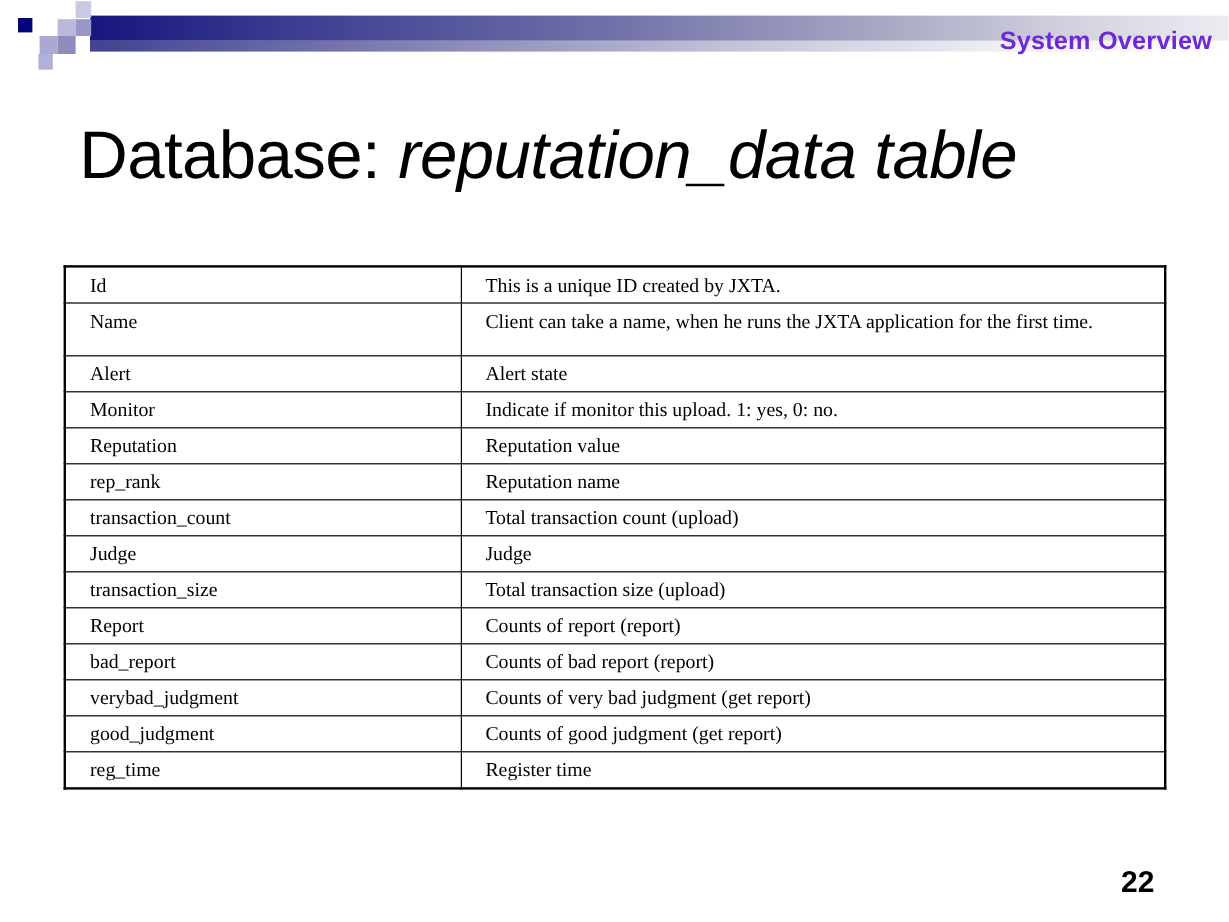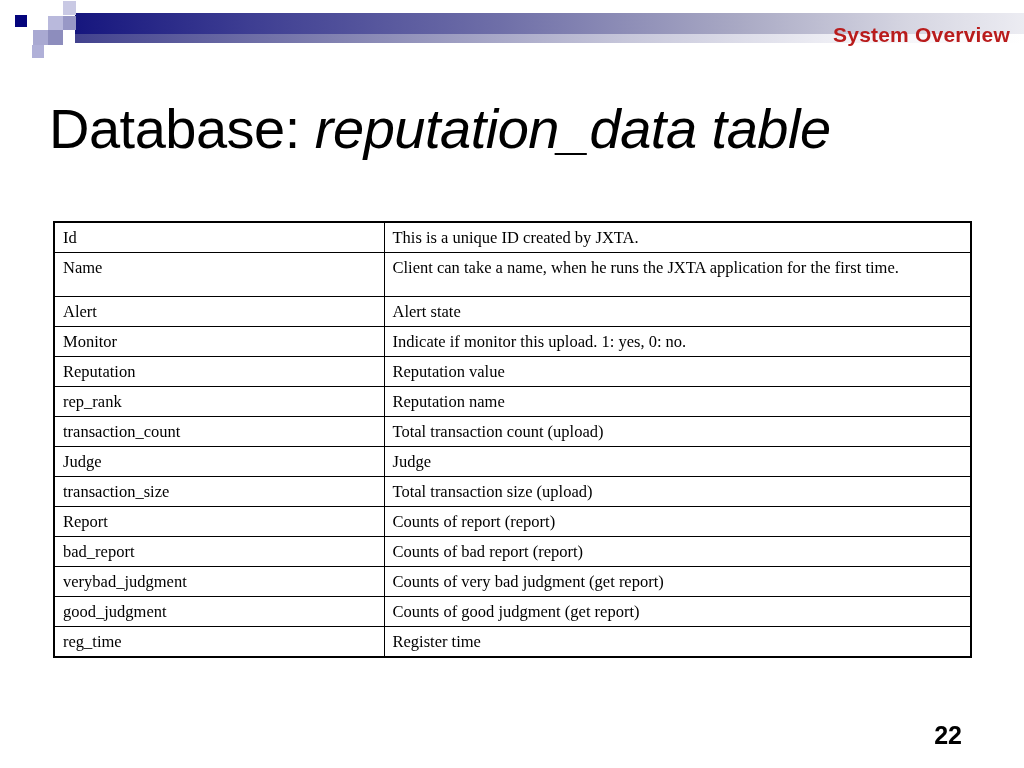--- a/index.html
+++ b/index.html
@@ -41,28 +41,28 @@
   .sq5 { left: 33px; top: 30px; width: 15px; height: 15px; background: #a9a9d2; }
   .sq6 { left: 48px; top: 30px; width: 15px; height: 15px; background: #8d8dbd; }
   .sq7 { left: 32px; top: 45px; width: 12px; height: 13px; background: #b0b0d8; }
 
   .section-title {
     position: absolute;
     top: 23px;
     right: 14px;
     font-size: 21px;
     font-weight: bold;
-    color: #b91c1c;
+    color: #6d28d9;
     letter-spacing: 0.2px;
   }
 
   
   .slide-title {
     position: absolute;
-    left: 49px;
+    left: 66px;
     top: 96px;
     font-size: 56px;
     color: #000000;
     white-space: nowrap;
     letter-spacing: -0.5px;
   }
   .slide-title .em {
     font-style: italic;
   }
 
@@ -74,21 +74,21 @@
     width: 919px;
     border-collapse: collapse;
     table-layout: fixed;
     font-family: "Liberation Serif", serif;
     font-size: 16.5px;
     color: #000000;
   }
   table.def-table td {
     border: 1.6px solid #000000;
     vertical-align: top;
-    padding: 5px 8px 3px 8px;
+    padding: 5px 8px 3px 20px;
     height: 21px;
     overflow: hidden;
     white-space: nowrap;
   }
   table.def-table tr.tall td {
     height: 35px;
     margin-left: 16px;
   }
   table.def-table col.c1 { width: 330px; }
   table.def-table { border: 2px solid #000000; }

